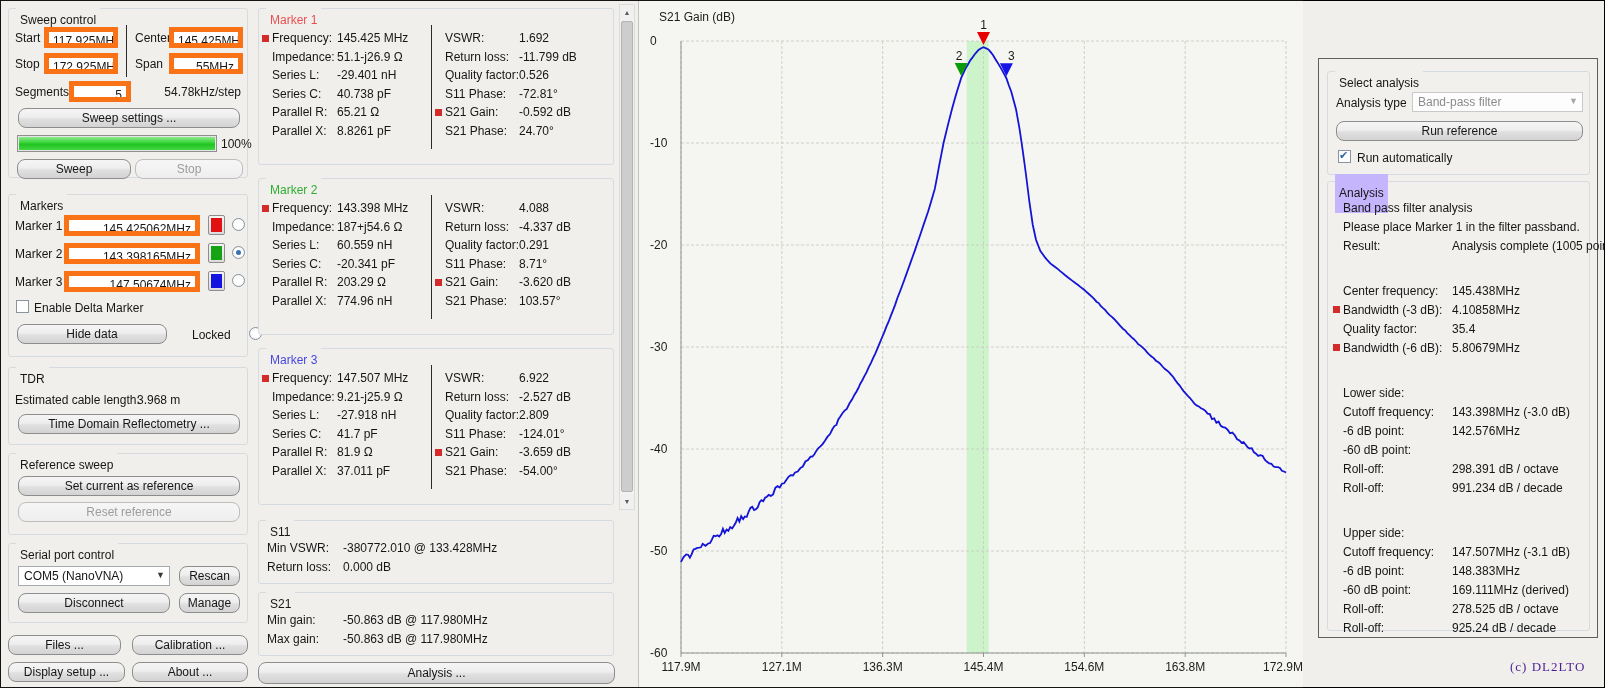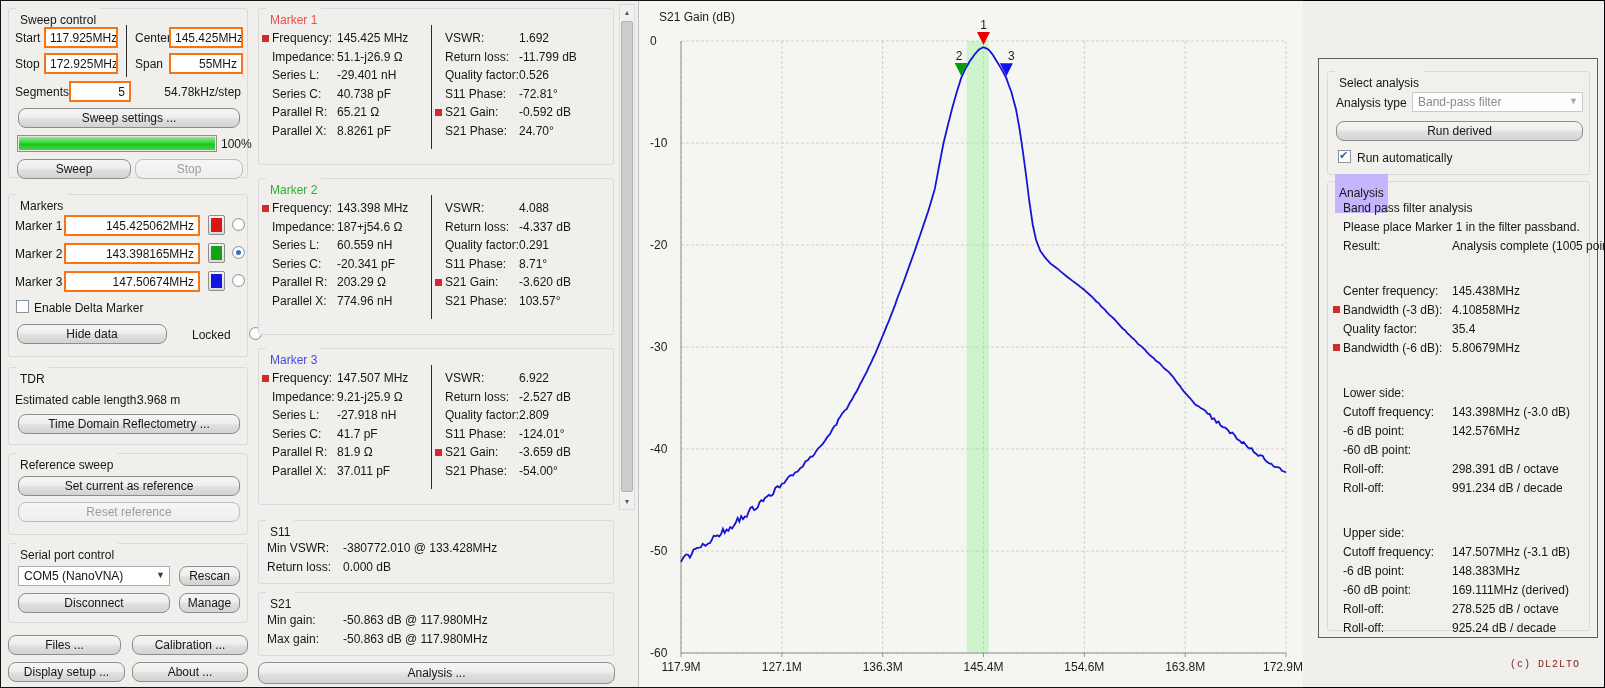--- a/index.html
+++ b/index.html
@@ -4,21 +4,21 @@
 <style>
 *{box-sizing:border-box;margin:0;padding:0}
 html,body{width:1605px}
 body{font-family:"Liberation Sans",sans-serif;font-size:12px;color:#161616;background:#dddddb}
 .screen{position:relative;width:1605px;height:688px;background:#f0efec;outline:1px solid #000;outline-offset:-1px;overflow:hidden}
 .main{position:absolute;left:0;top:0;width:1303px;height:688px;border:1px solid #141414;background:#f0efec}
 .abs{position:absolute}
 .group{position:absolute;border:1px solid #d6dbe1;border-radius:3px;background:#f0efec}
 .glabel{position:absolute;top:-8px;left:7px;background:#f0efec;padding:12px 4px;line-height:15px;white-space:nowrap}
 .lab{white-space:nowrap}
-.field{display:inline-block;background:#fff;border:2px solid #f97316;height:21px;line-height:18px;padding:0 4px;overflow:hidden;white-space:nowrap}
+.field{display:inline-block;background:#fff;border:5px solid #f97316;height:21px;line-height:18px;padding:0 4px;overflow:hidden;white-space:nowrap}
 .field.num{text-align:right}
 .btn{position:absolute;display:flex;align-items:center;justify-content:center;border:1px solid #8d8d8d;border-radius:8px;background:linear-gradient(#f5f5f5,#eeeeee 45%,#e0e0e0 55%,#d3d3d3);height:20px;white-space:nowrap;cursor:default}
 .btn.disabled{color:#9d9d9d;background:linear-gradient(#f6f6f6,#eeeeee);border-color:#bdbdbd}
 .hdivider{width:1px;background:#2a2a2a}
 .radio{display:inline-block;width:13px;height:13px;border:1px solid #8a949c;border-radius:50%;background:radial-gradient(#ffffff 40%,#e9edf0);position:relative}
 .radio.on::after{content:"";position:absolute;left:3px;top:3px;width:5px;height:5px;border-radius:50%;background:#3b6fb5}
 .checkbox{display:inline-block;width:13px;height:13px;border:1px solid #8a949c;background:#fdfdfd;position:relative}
 .checkbox.checked::after{content:"\2714";position:absolute;left:0px;top:-2px;font-size:11px;color:#35669f}
 .color-btn{position:absolute;width:17px;height:20px;border:1px solid #8d8d8d;border-radius:2px;background:linear-gradient(#f4f4f4,#dcdcdc);padding:2px}
 .swatch{display:block;width:100%;height:100%}
@@ -39,21 +39,21 @@
 .info-row .ilabel{width:76px;flex:none}
 .an-rows{position:absolute}
 .an-row{height:19px;display:flex;align-items:center;position:relative}
 .an-row.gap{height:26px}
 .an-label{white-space:nowrap}
 .an-value{position:absolute;left:120px;white-space:nowrap}
 .scrollbar{position:absolute;left:618px;top:3px;width:16px;height:506px;background:#f2f2f2;border:1px solid #dcdcdc}
 .sb-btn{position:absolute;left:0;width:14px;height:15px;background:#f0f0f0;color:#5a5a5a;font-size:7px;text-align:center;line-height:15px}
 .sb-thumb{position:absolute;left:1px;width:12px;background:#cdcdcd;border:1px solid #b3b3b3;border-radius:2px}
 .panel{position:absolute;background:#f1f0ed;border:1px solid #5f5f5f}
-.copyright{position:absolute;left:1510px;top:659px;font-family:Liberation Mono, monospace;font-size:10px;letter-spacing:1px;color:#7f1d1d}
+.copyright{position:absolute;left:1510px;top:659px;font-family:Liberation Serif, serif;font-size:13px;letter-spacing:1px;color:#4c1d95}
 svg text{font-family:"Liberation Sans",sans-serif;font-size:12px;fill:#1c1c1c}
 svg text.mnum{font-size:12px}
 </style>
 </head>
 <body>
 
 <div class="screen">
 <div class="main">
 
   <div class="group" style="left:7px;top:7px;width:240px;height:170px">
@@ -450,21 +450,21 @@
 </div>
 
 <div class="panel" style="left:1318px;top:58px;width:280px;height:580px">
   <div class="group" style="left:8px;top:12px;width:263px;height:104px;background:#f1f0ed">
     <span class="glabel" style="background:#f1f0ed">Select analysis</span>
     <span class="lab abs" style="left:8px;top:24px">Analysis type</span>
     <div class="combo disabled" style="left:84px;top:20px;width:171px">
       <span>Band-pass filter</span>
       <span class="arrow">▼</span>
     </div>
-    <div class="btn" style="left:8px;top:49px;width:247px">Run derived</div>
+    <div class="btn" style="left:8px;top:49px;width:247px">Run reference</div>
     <span class="checkbox checked" style="position:absolute;left:10px;top:78px"></span>
     <span class="lab abs" style="left:29px;top:79px">Run automatically</span>
   </div>
   <div class="group" style="left:8px;top:122px;width:263px;height:450px;background:#f1f0ed">
     <span class="glabel" style="background:#c4b5fd">Analysis</span>
     <div class="an-rows" style="left:4px;top:16px;width:253px">
 
         <div class="an-row">
           <span class="bullet"></span>
           <span class="an-label">Band pass filter analysis</span>

